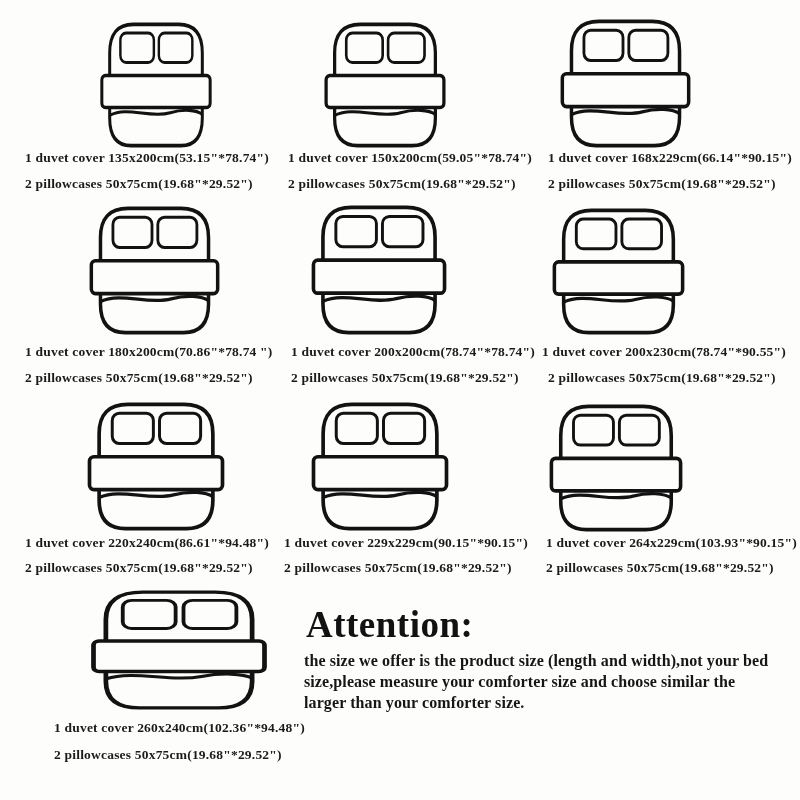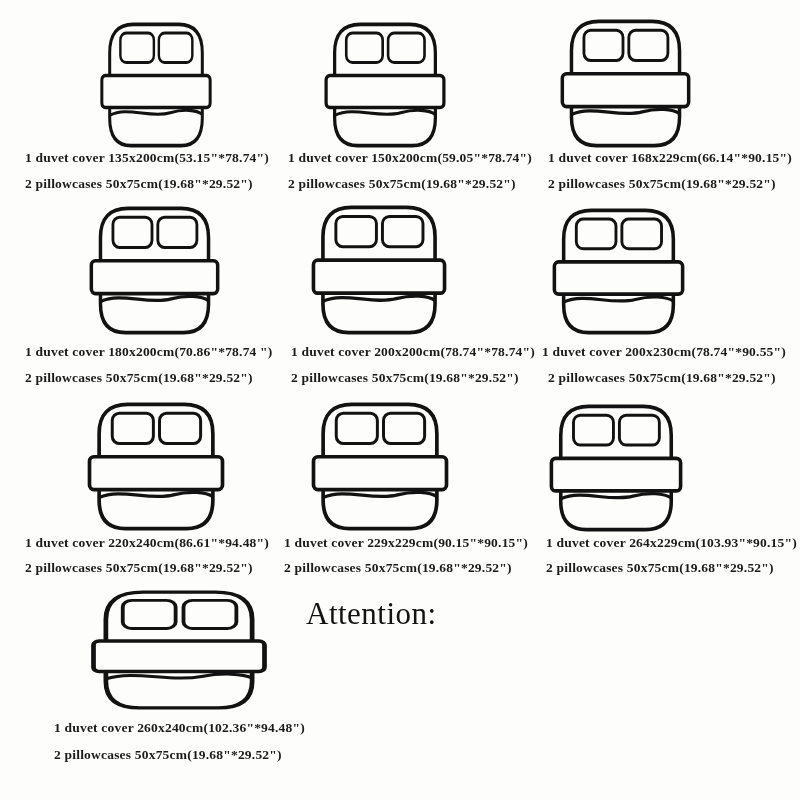--- a/index.html
+++ b/index.html
@@ -16,25 +16,25 @@
   .lbl{
     position:absolute;
     white-space:nowrap;
     font-weight:700;
     font-size:13.5px;
     letter-spacing:.2px;
     color:#1b1b1b;
   }
   .attention{position:absolute;left:304px;top:592px;width:496px;}
   .attention .title{
-    font-weight:400;
-    font-size:31px;
+    font-weight:700;
+    font-size:37px;
     letter-spacing:.5px;
     color:#121212;
-    margin:4px 0 4px 2px;
+    margin:11px 0 4px 2px;
   }
   .attention .bodyline{
     font-weight:700;
     font-size:16px;
     line-height:21px;
     white-space:nowrap;
     letter-spacing:.1px;
     color:#161616;
   }
   .defs{position:absolute;width:0;height:0;overflow:hidden;}
@@ -111,15 +111,18 @@
   <div class="lbl" style="left:546px;top:560px">2 pillowcases 50x75cm(19.68"*29.52")</div>
 
   <svg class="bed" style="left:89px;top:588px;width:180px;height:124px" viewBox="0 0 160 150" preserveAspectRatio="none">
       <use href="#bed-shape"></use>
     </svg>
   <div class="lbl" style="left:54px;top:720px">1 duvet cover 260x240cm(102.36"*94.48")</div>
   <div class="lbl" style="left:54px;top:747px">2 pillowcases 50x75cm(19.68"*29.52")</div>
 
   <div class="attention">
     <div class="title">Attention:</div>
+    <div class="bodyline">the size we offer is the product size (length and width),not your bed</div>
+    <div class="bodyline">size,please measure your comforter size and choose similar the</div>
+    <div class="bodyline">larger than your comforter size.</div>
   </div>
 
 </div>
 
 </body></html>

